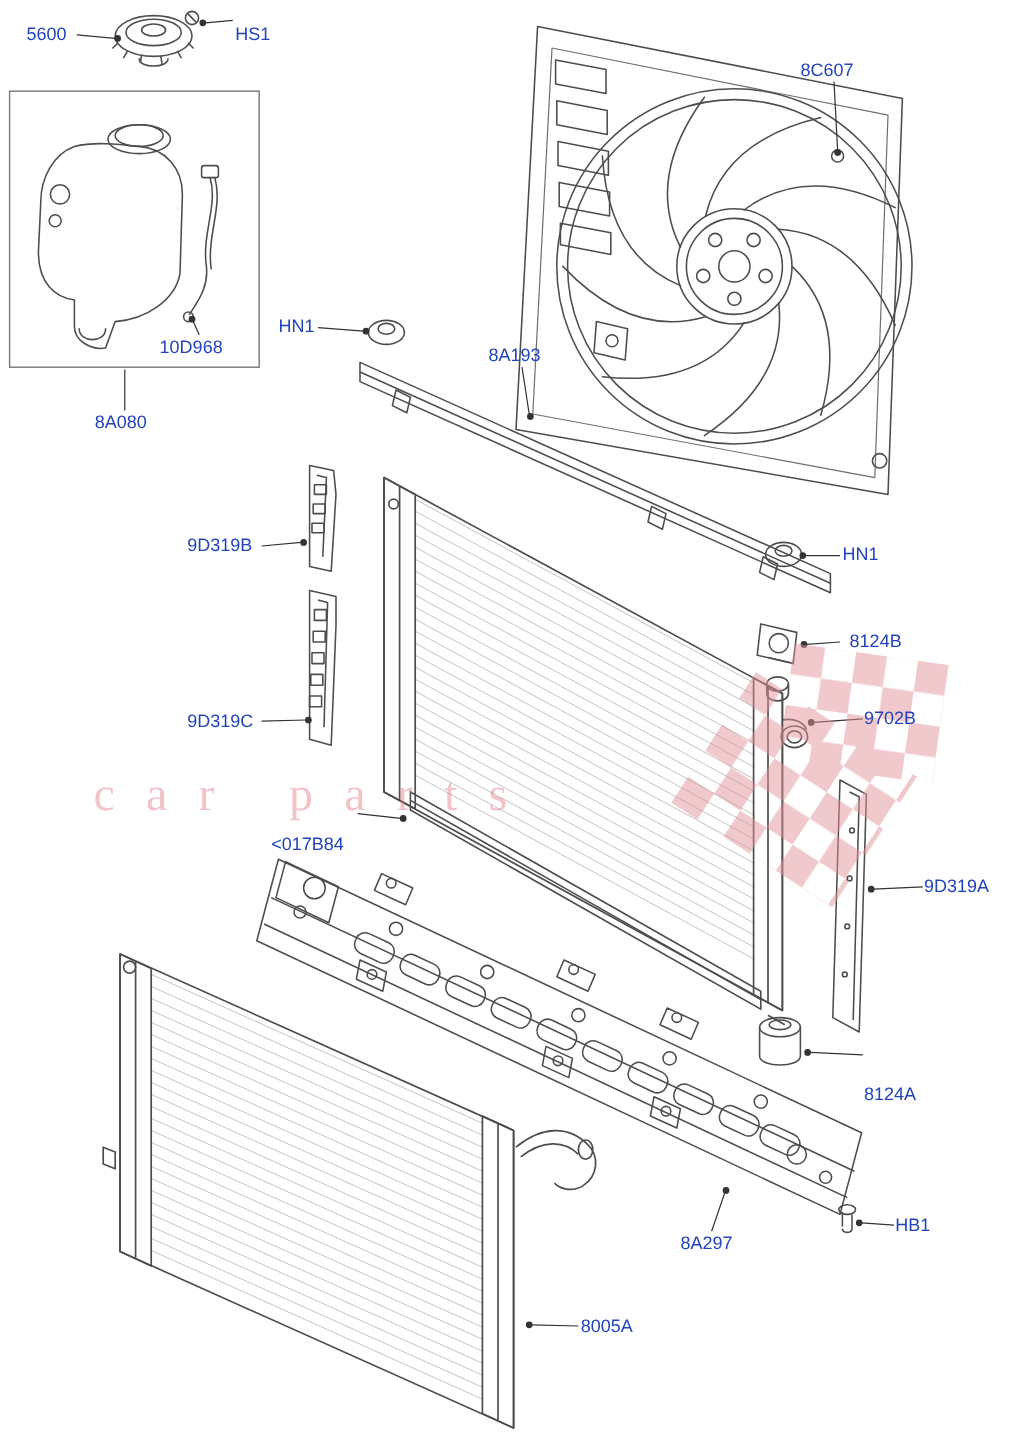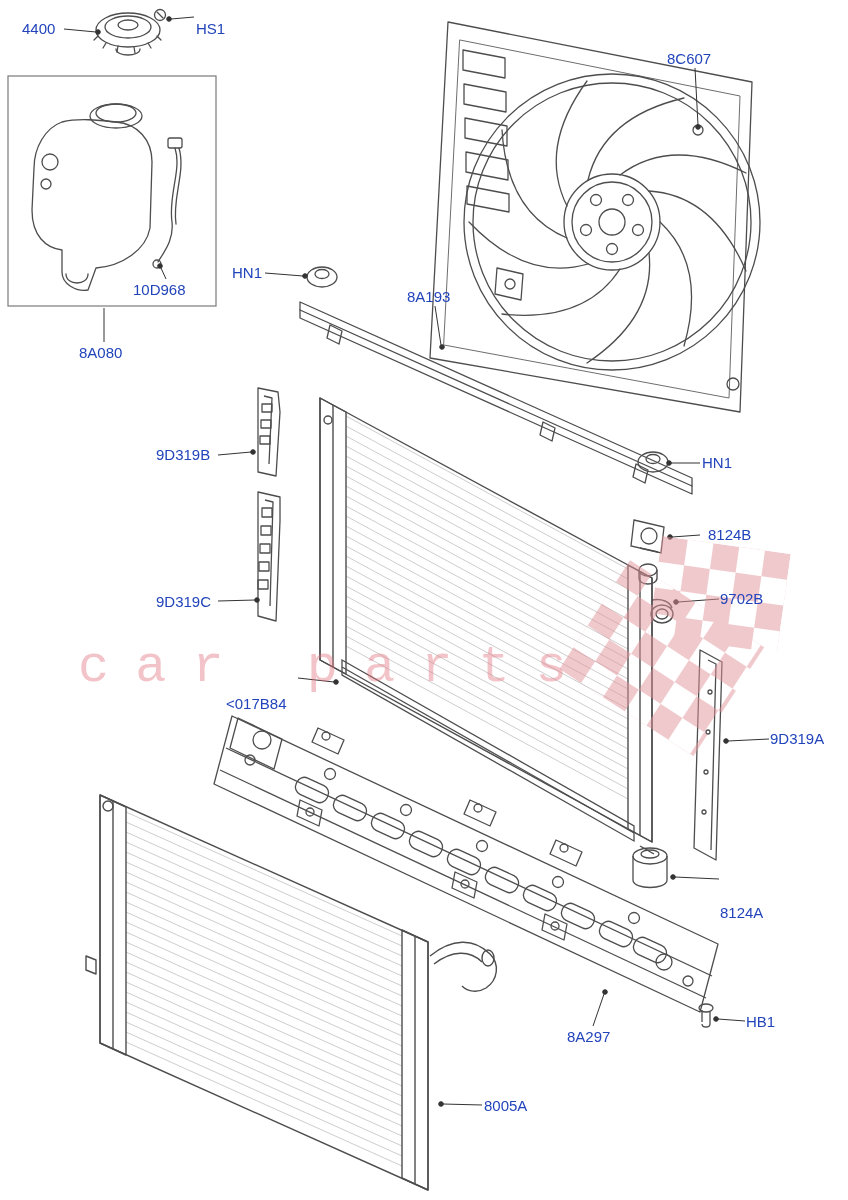--- a/index.html
+++ b/index.html
@@ -2,21 +2,21 @@
 <html style="--label-color: #2244bb; --wm-text: #e2737d;"><head>
 <meta charset="utf-8">
 <style>
   *{box-sizing:border-box}
   html,body{margin:0;padding:0;background:#fff;font-family:"Liberation Sans",sans-serif}
   .canvas{position:relative;width:848px;height:1200px;background:#fff;overflow:hidden}
   .art{position:absolute;left:0;top:0}
   .lbl{position:absolute;font-size:15px;line-height:17px;color:var(--label-color,#2244bb);white-space:nowrap;cursor:pointer}
   .wm1{position:absolute;left:56px;top:506px;font-family:"DejaVu Serif",serif;font-size:112px;line-height:1;
        color:var(--wm-text,#e2737d);opacity:.5;letter-spacing:4px;pointer-events:none}
-  .wm2{position:absolute;left:78px;top:642px;font-family:Liberation Mono, monospace;font-size:52px;line-height:1;
+  .wm2{position:absolute;left:78px;top:642px;font-family:Liberation Serif, serif;font-size:40px;line-height:1;
        color:var(--wm-text,#e2737d);opacity:.42;letter-spacing:26px;pointer-events:none}
 </style>
 </head>
 <body>
 
 <div class="canvas">
 
   <svg class="art" width="848" height="1200" viewBox="0 0 848 1200">
     <defs>
       <pattern id="chk" width="52" height="52" patternUnits="userSpaceOnUse">
@@ -263,21 +263,21 @@
 
     <g opacity=".5">
       <rect x="0" y="0" width="160" height="130" fill="url(#chk)" transform="translate(630,560) rotate(33)"></rect>
       <rect x="0" y="0" width="130" height="100" fill="url(#chk)" transform="translate(662,536) rotate(8)"></rect>
     </g>
   </svg>
 
   <div class="wm2">car parts</div>
 
   <div>
-    <span class="lbl" style="left:22px;top:20px">4400</span>
+    <span class="lbl" style="left:22px;top:20px">5600</span>
     <span class="lbl" style="left:196px;top:20px">HS1</span>
     <span class="lbl" style="left:667px;top:50px">8C607</span>
     <span class="lbl" style="left:232px;top:264px">HN1</span>
     <span class="lbl" style="left:407px;top:288px">8A193</span>
     <span class="lbl" style="left:133px;top:281px">10D968</span>
     <span class="lbl" style="left:79px;top:344px">8A080</span>
     <span class="lbl" style="left:156px;top:446px">9D319B</span>
     <span class="lbl" style="left:702px;top:454px">HN1</span>
     <span class="lbl" style="left:708px;top:526px">8124B</span>
     <span class="lbl" style="left:156px;top:593px">9D319C</span>

